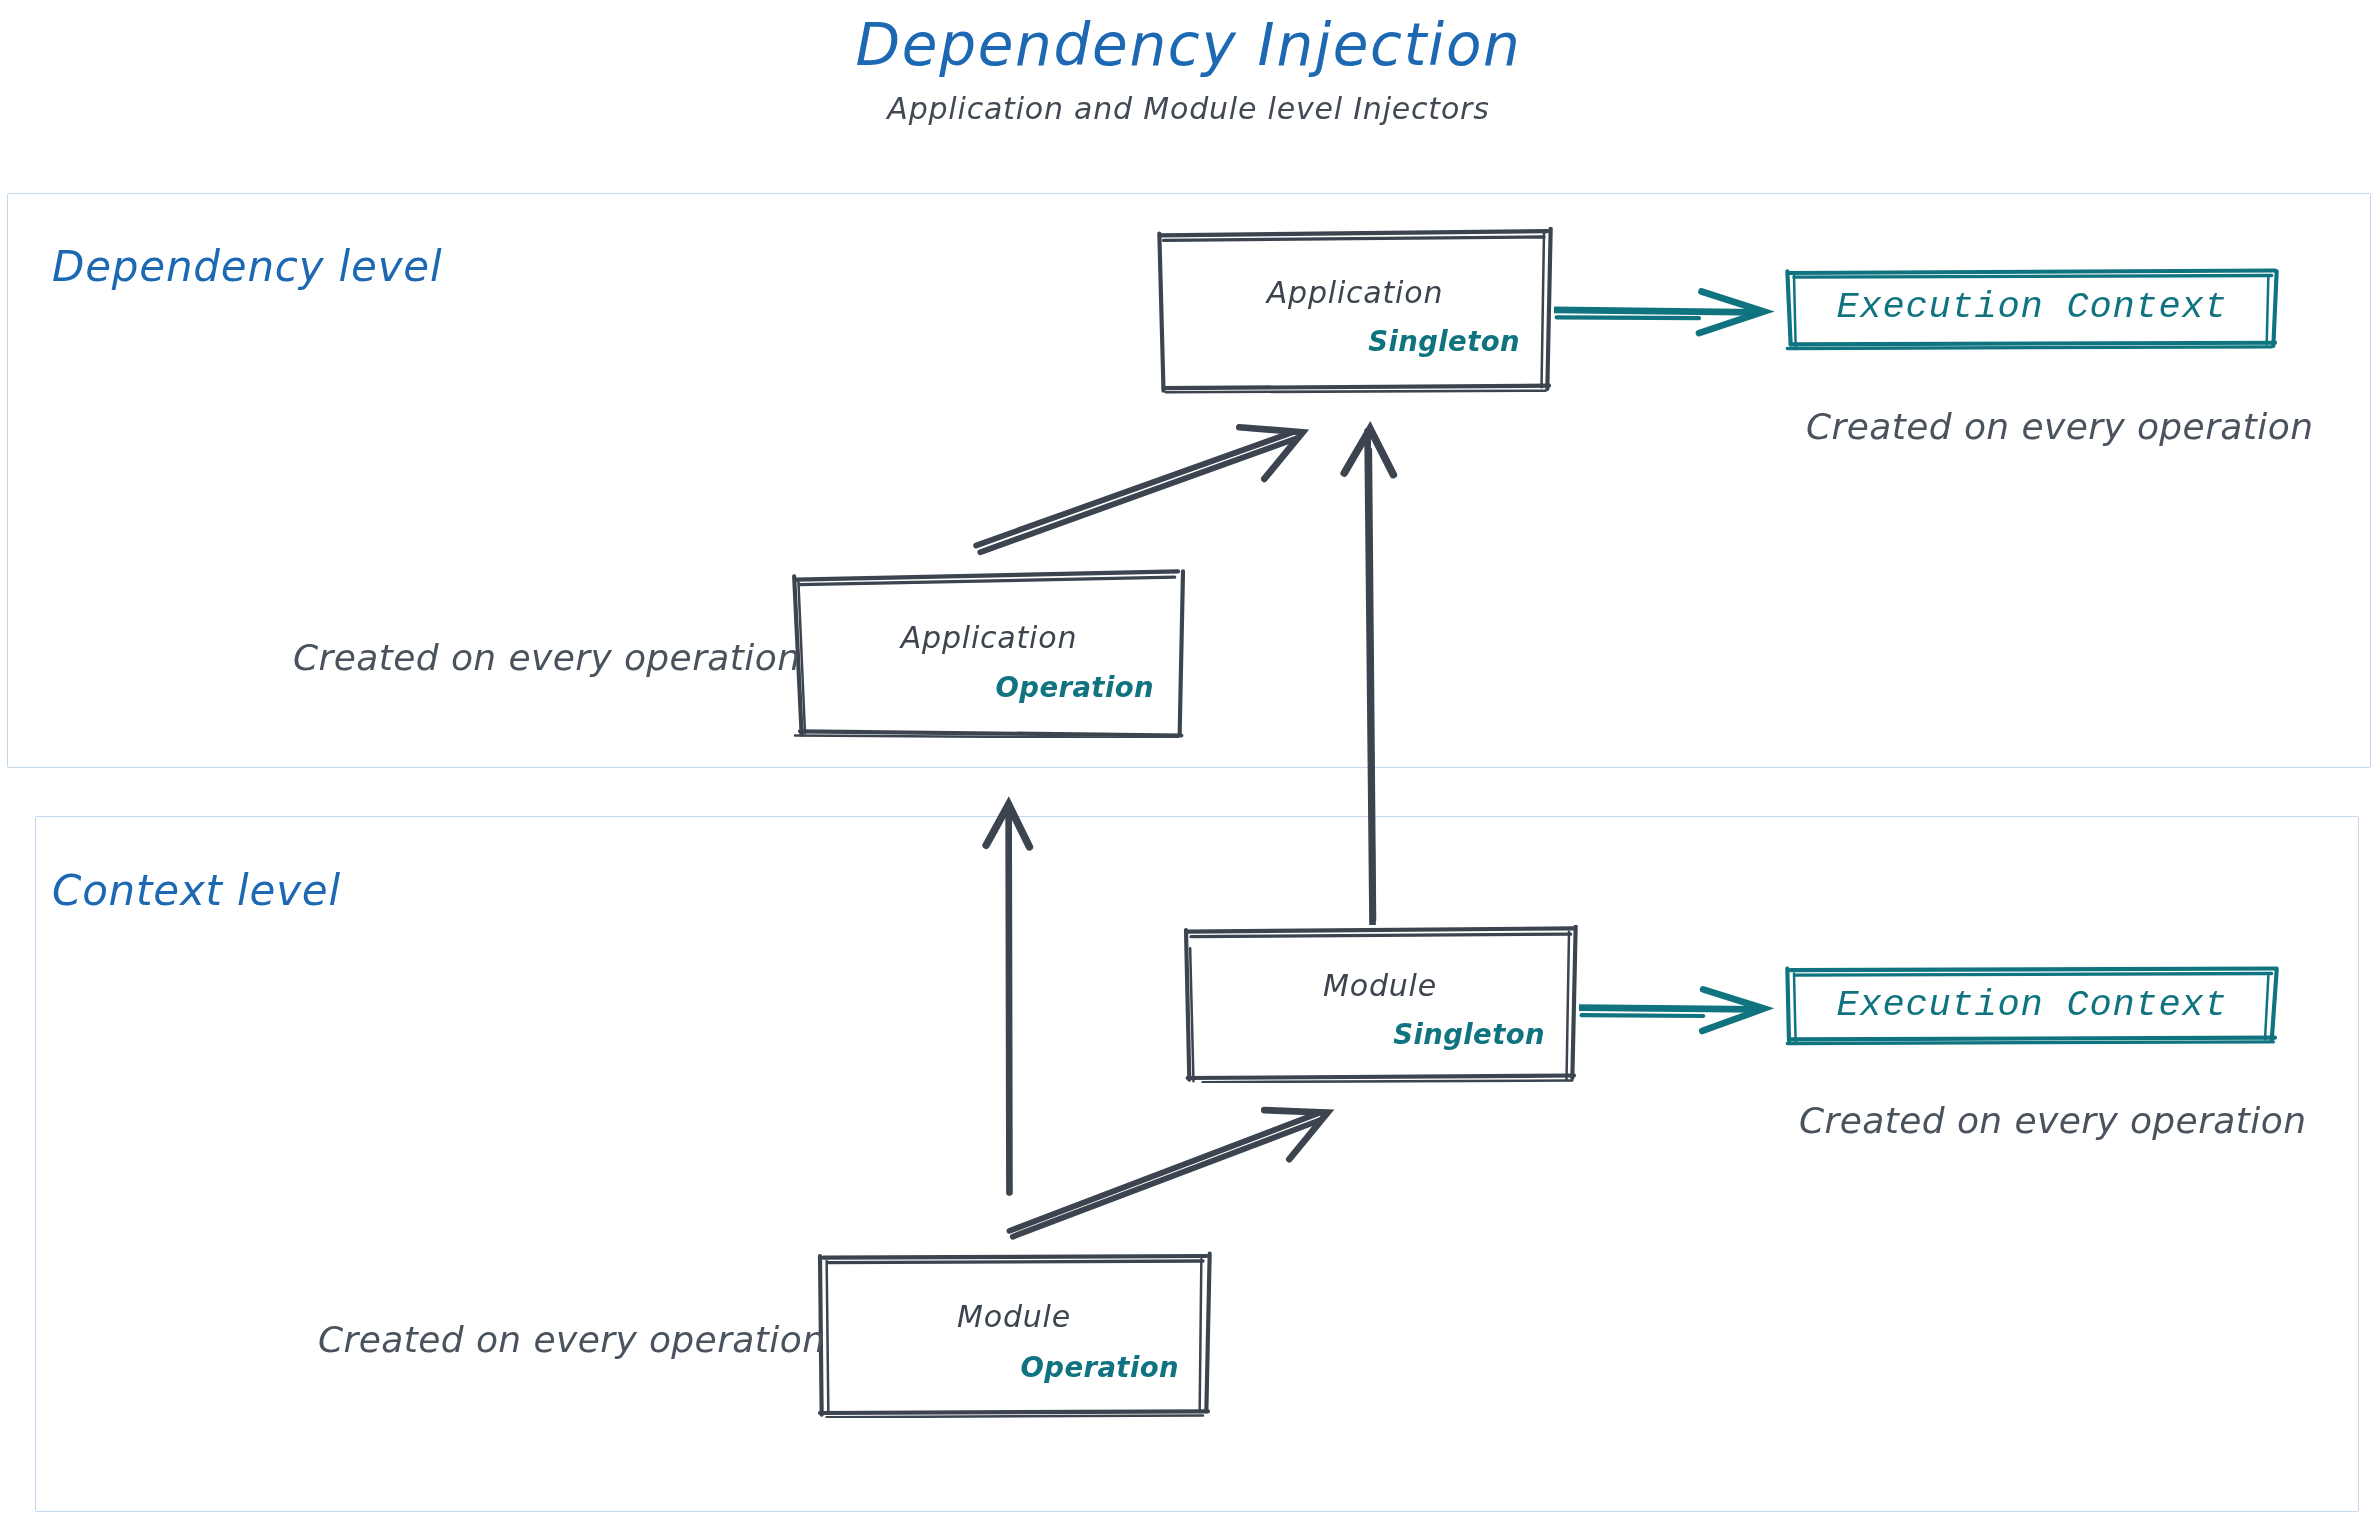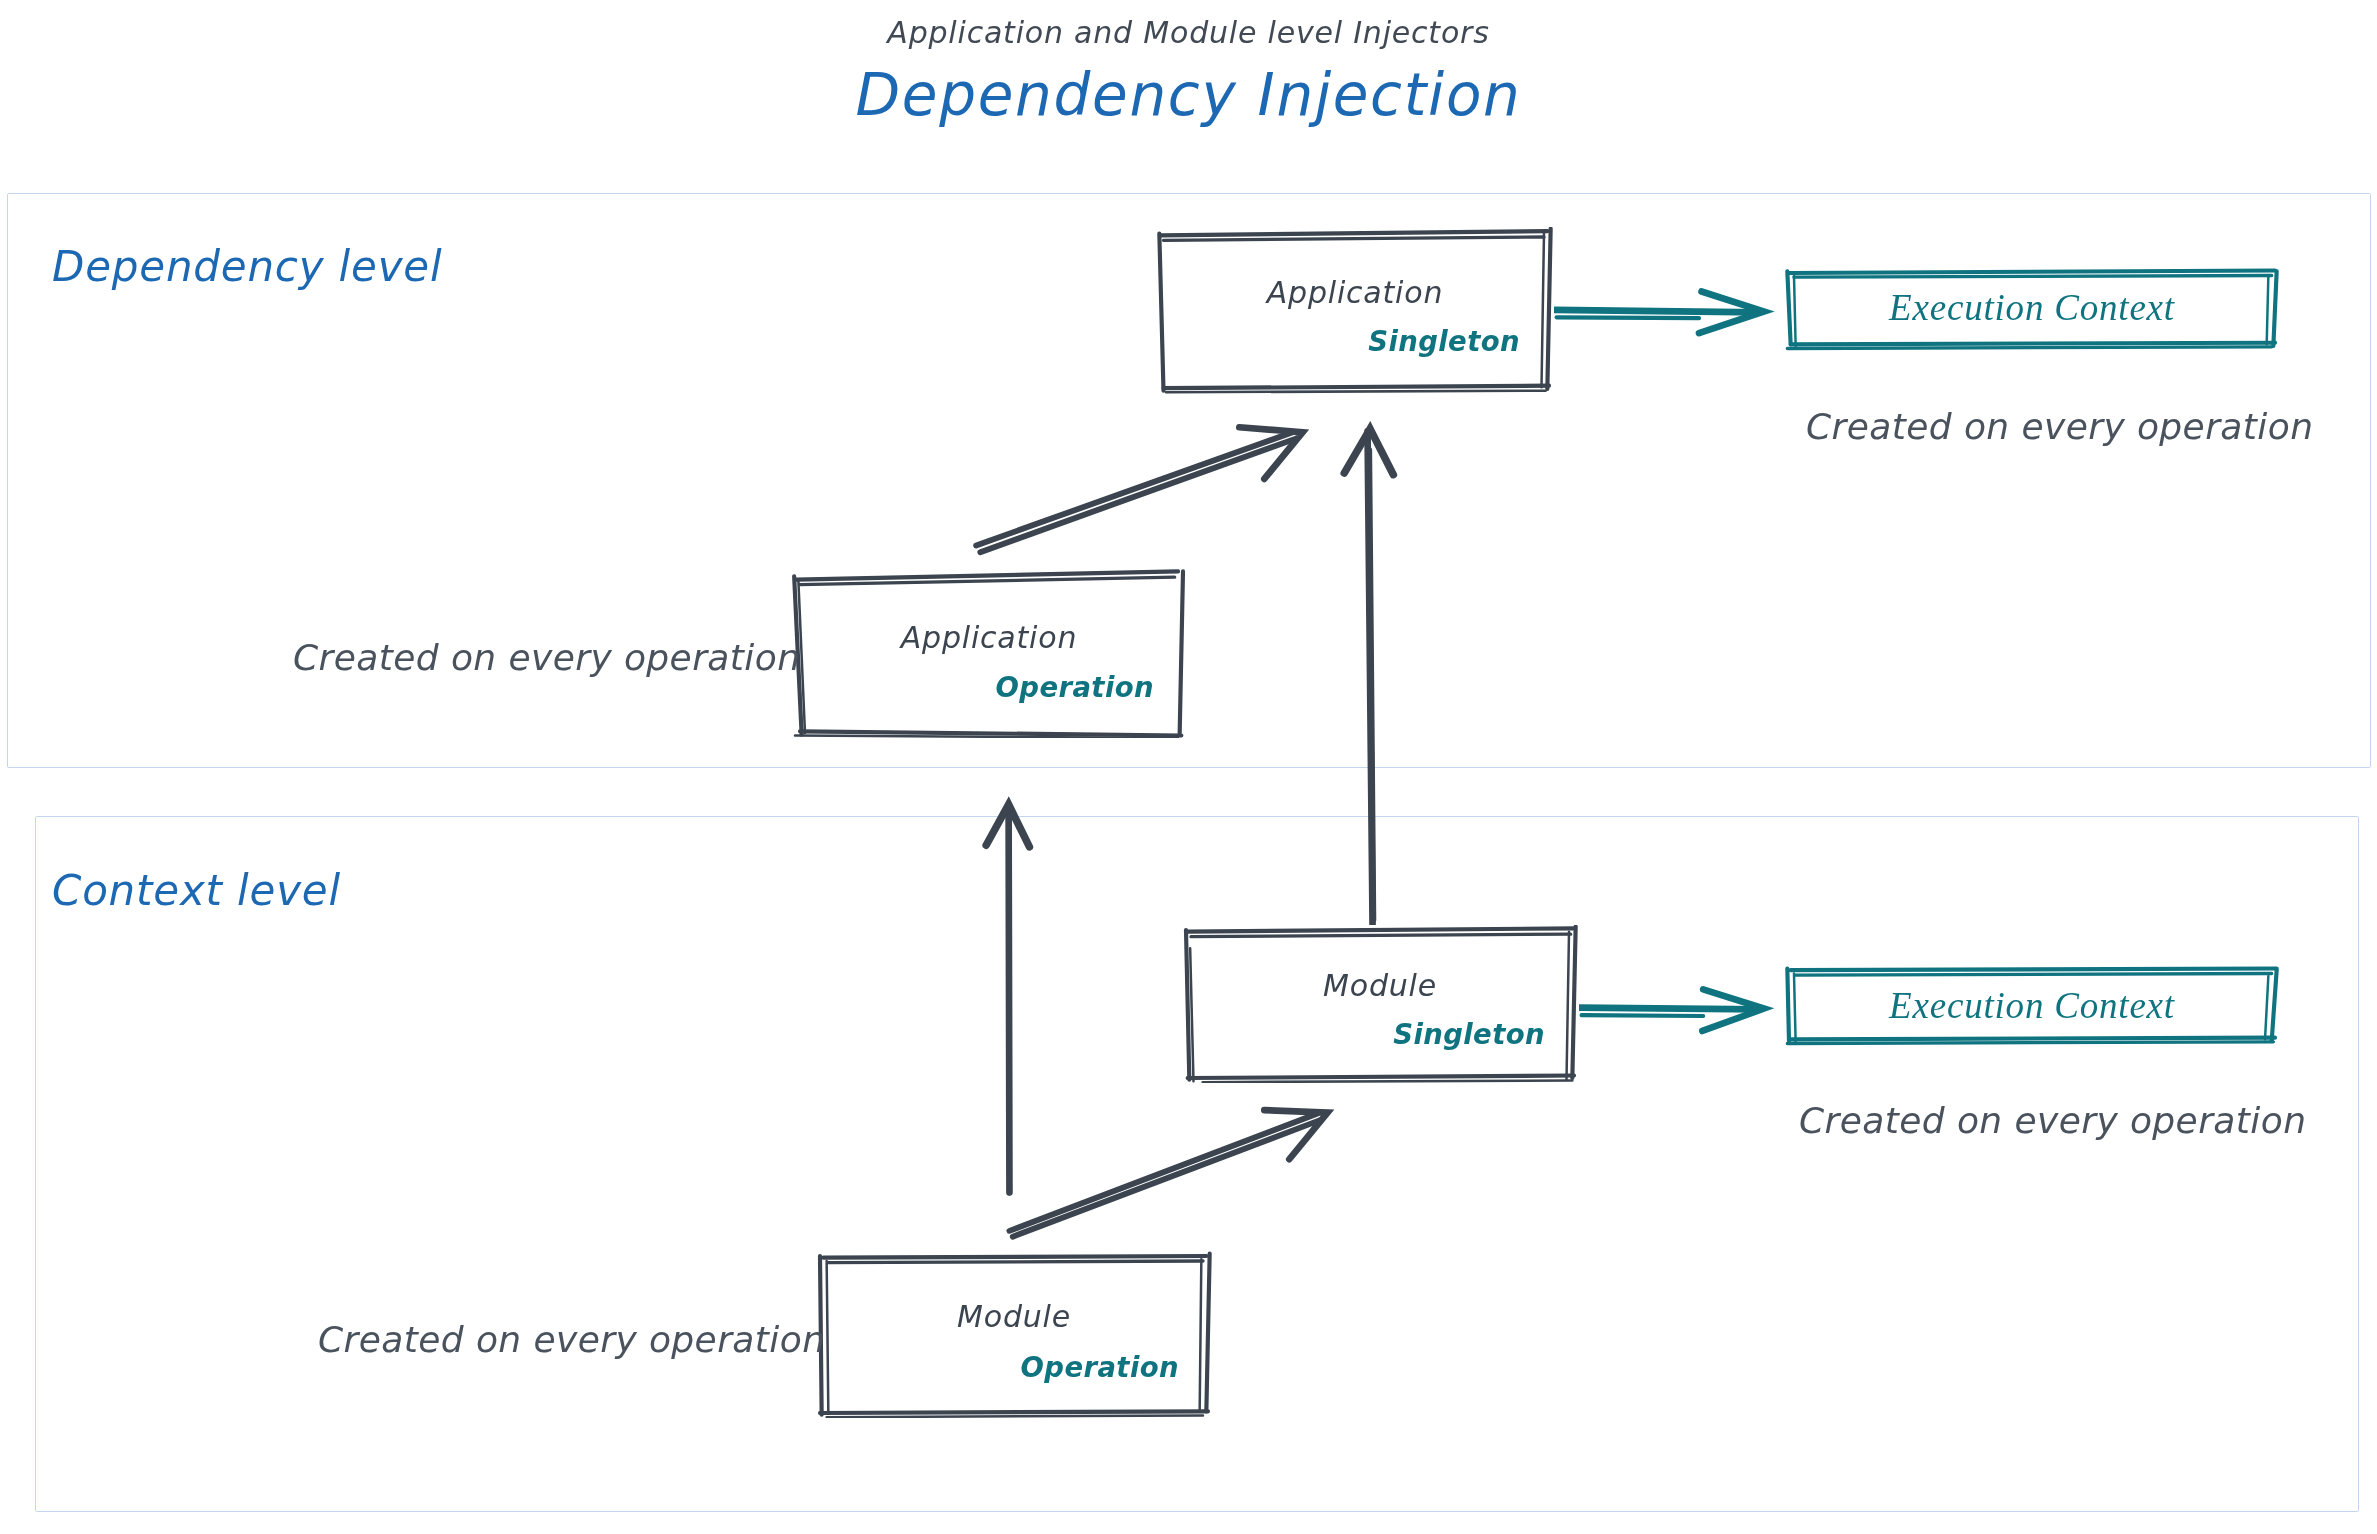--- a/index.html
+++ b/index.html
@@ -122,21 +122,21 @@
   }
   .exec-box .exec-frame {
     position: absolute;
     left: 0; top: 0; width: 100%; height: 100%;
     pointer-events: none;
   }
   .exec-box .exec-label {
     position: absolute;
     left: 0; right: 0; top: 18.3px;
     text-align: center;
-    font-family: Liberation Serif, serif;
+    font-family: Liberation Mono, monospace;
     font-style: italic;
     font-size: 37px;
     color: #0f7480;
     letter-spacing: 0.8px;
     white-space: nowrap;
   }
   #application-execution-context-box { left: 1784px; top: 268px;  width: 496px; height: 83px; }
   #module-execution-context-box      { left: 1784px; top: 966px; width: 496px; height: 80px; }
 
   
@@ -159,22 +159,22 @@
     position: absolute;
     left: 0; top: 0;
     width: 2377px; height: 1534px;
     pointer-events: none;
   }
 </style>
 </head>
 <body>
 
 <div id="title-block">
+  <div id="diagram-title">Dependency Injection</div>
   <div id="diagram-subtitle">Application and Module level Injectors</div>
-  <div id="diagram-title">Dependency Injection</div>
 </div>
 
 <div id="application-level-container" class="level-container"></div>
 <div id="application-level-label" class="level-label">Dependency level</div>
 
 <div id="module-level-container" class="level-container"></div>
 <div id="module-level-label" class="level-label">Context level</div>
 
 <svg id="arrow-layer" viewBox="0 0 2854 1842" xmlns="http://www.w3.org/2000/svg">
 

